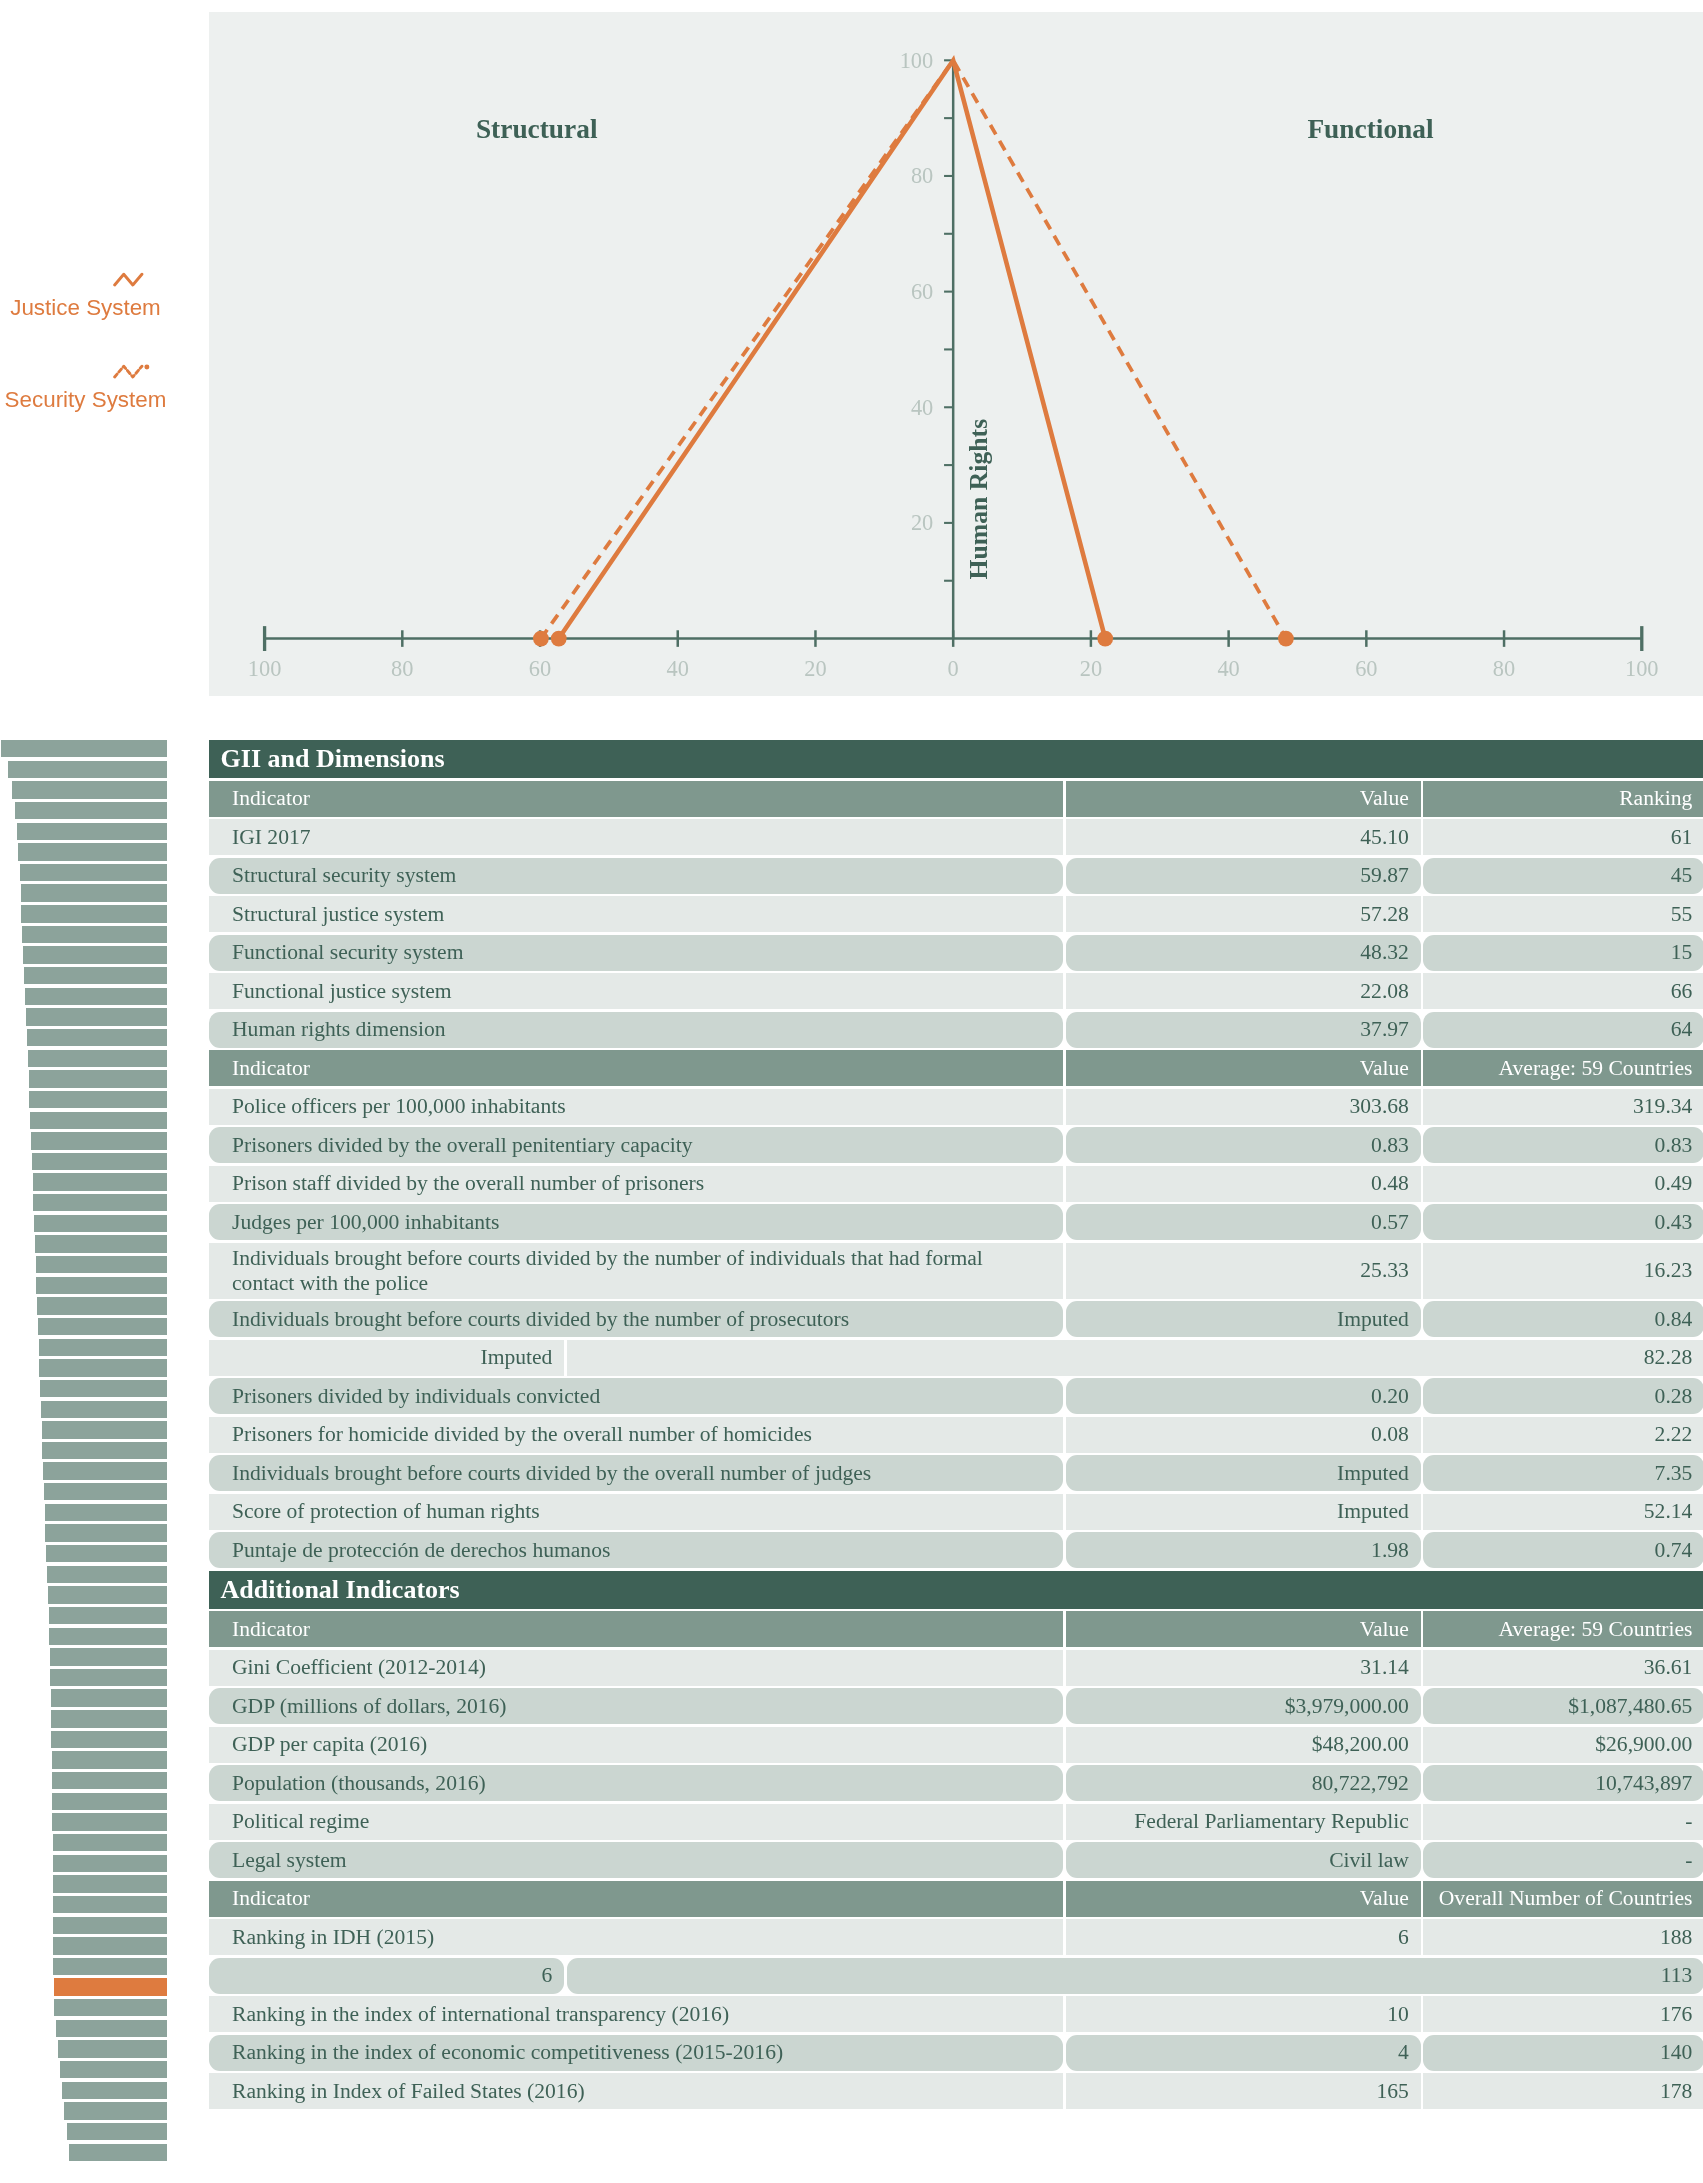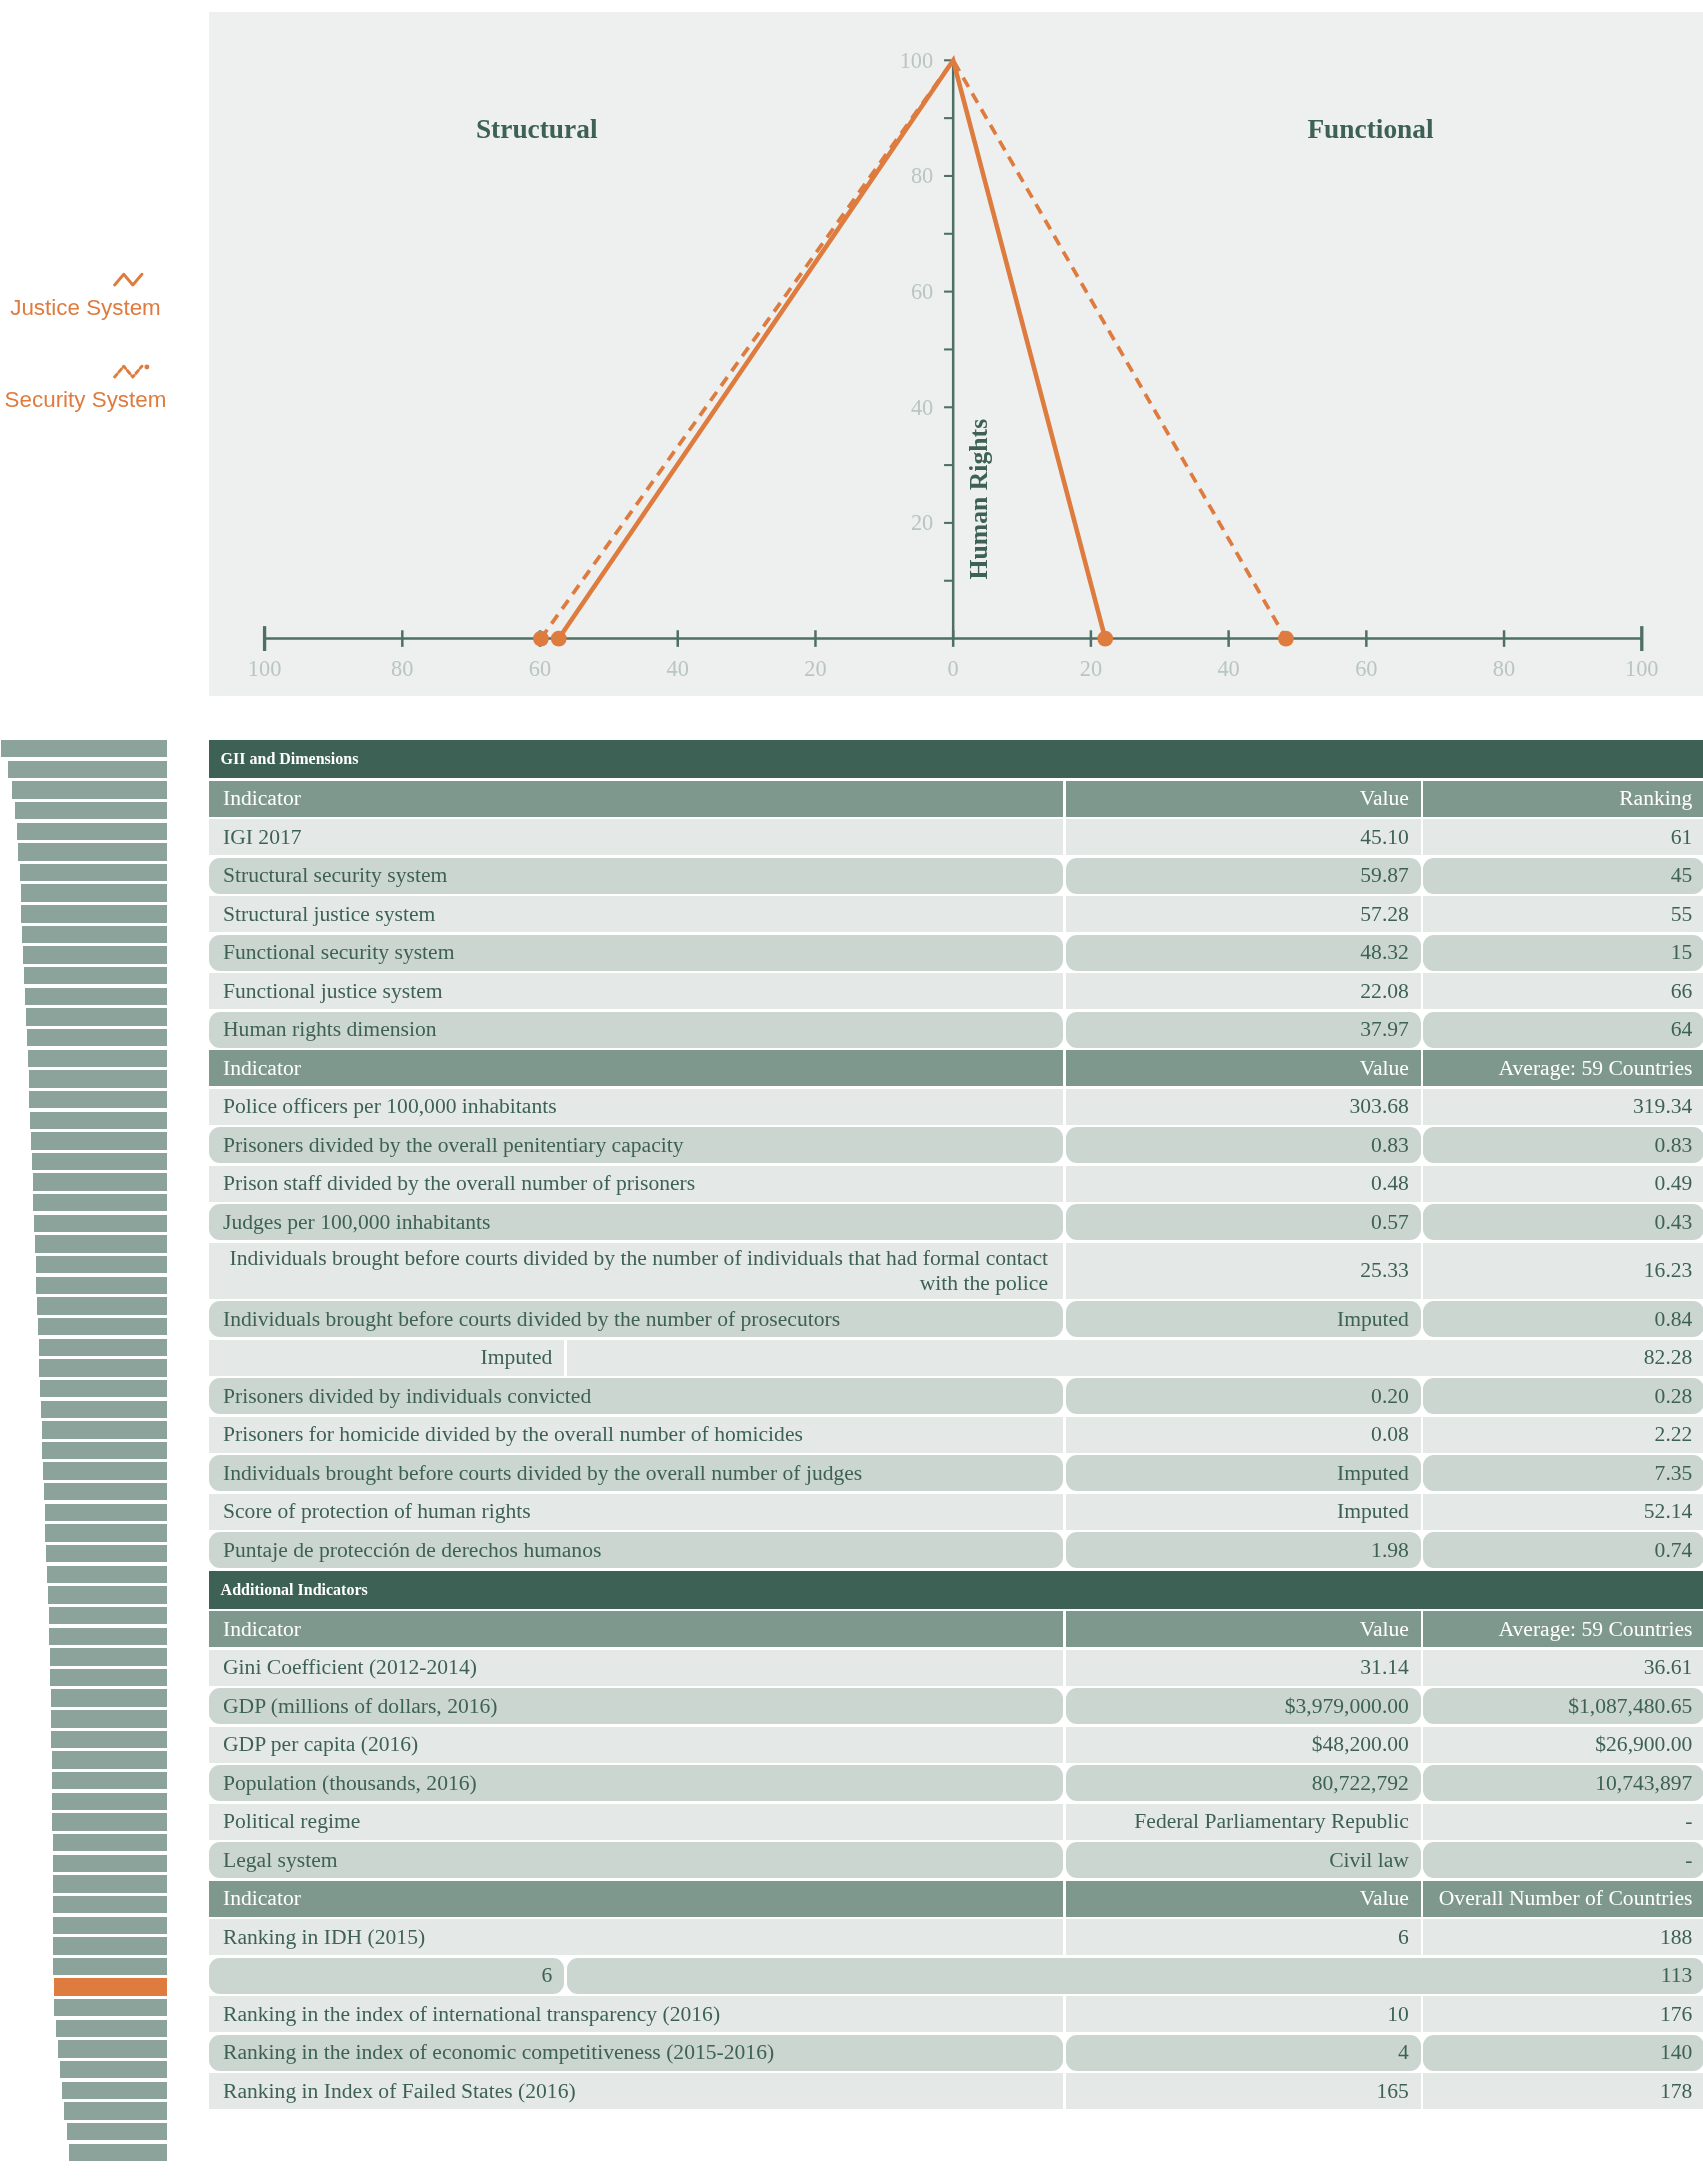--- a/index.html
+++ b/index.html
@@ -24,24 +24,24 @@
   .legend-item{text-align:center;}
   .legend-item + .legend-item{margin-top:41px;}
   .licon{display:block;margin:0 20px 5px auto;}
   .legend-label{font-family:"Liberation Sans", sans-serif;font-size:22.4px;color:var(--orange);white-space:nowrap;}
   .bar-chart{position:absolute;left:0;top:740px;width:167px;height:1422px;display:flex;flex-direction:column;justify-content:space-between;}
   .bar{height:17.4px;background:var(--bar-color);margin-left:auto;}
   .bar.hl{background:var(--orange);}
   .itable{position:absolute;left:209px;top:740px;width:1495px;color:var(--dark-green);font-size:21.6px;}
   .trow{display:flex;gap:2.5px;margin-bottom:2.5px;}
   .cell{display:flex;align-items:center;min-height:36px;padding:3.3px 0;line-height:1.15;}
-  .col0{flex:0 0 854px;padding-left:14px;padding-right:15px;text-align:right;}
+  .col0{flex:0 0 854px;padding-left:23px;padding-right:15px;}
   .col1{flex:0 0 355px;justify-content:flex-end;text-align:right;padding-right:11.6px;}
   .col2{flex:1 1 auto;justify-content:flex-end;text-align:right;padding-right:11.6px;}
-  .sec-head{flex:1 1 auto;background:var(--dark-green);color:#ffffff;font-weight:bold;font-size:16px;padding-left:11.6px;min-height:38px;}
+  .sec-head{flex:1 1 auto;background:var(--dark-green);color:#ffffff;font-weight:bold;font-size:26px;padding-left:11.6px;min-height:38px;}
   .col-head{background:var(--medium-green);color:#ffffff;}
   .light .cell{background:var(--row-light);}
   .dark .cell{background:var(--row-dark);border-radius:11px;}
 </style>
 </head>
 <body>
 
 <div class="page">
 
   <div class="chart-panel">

